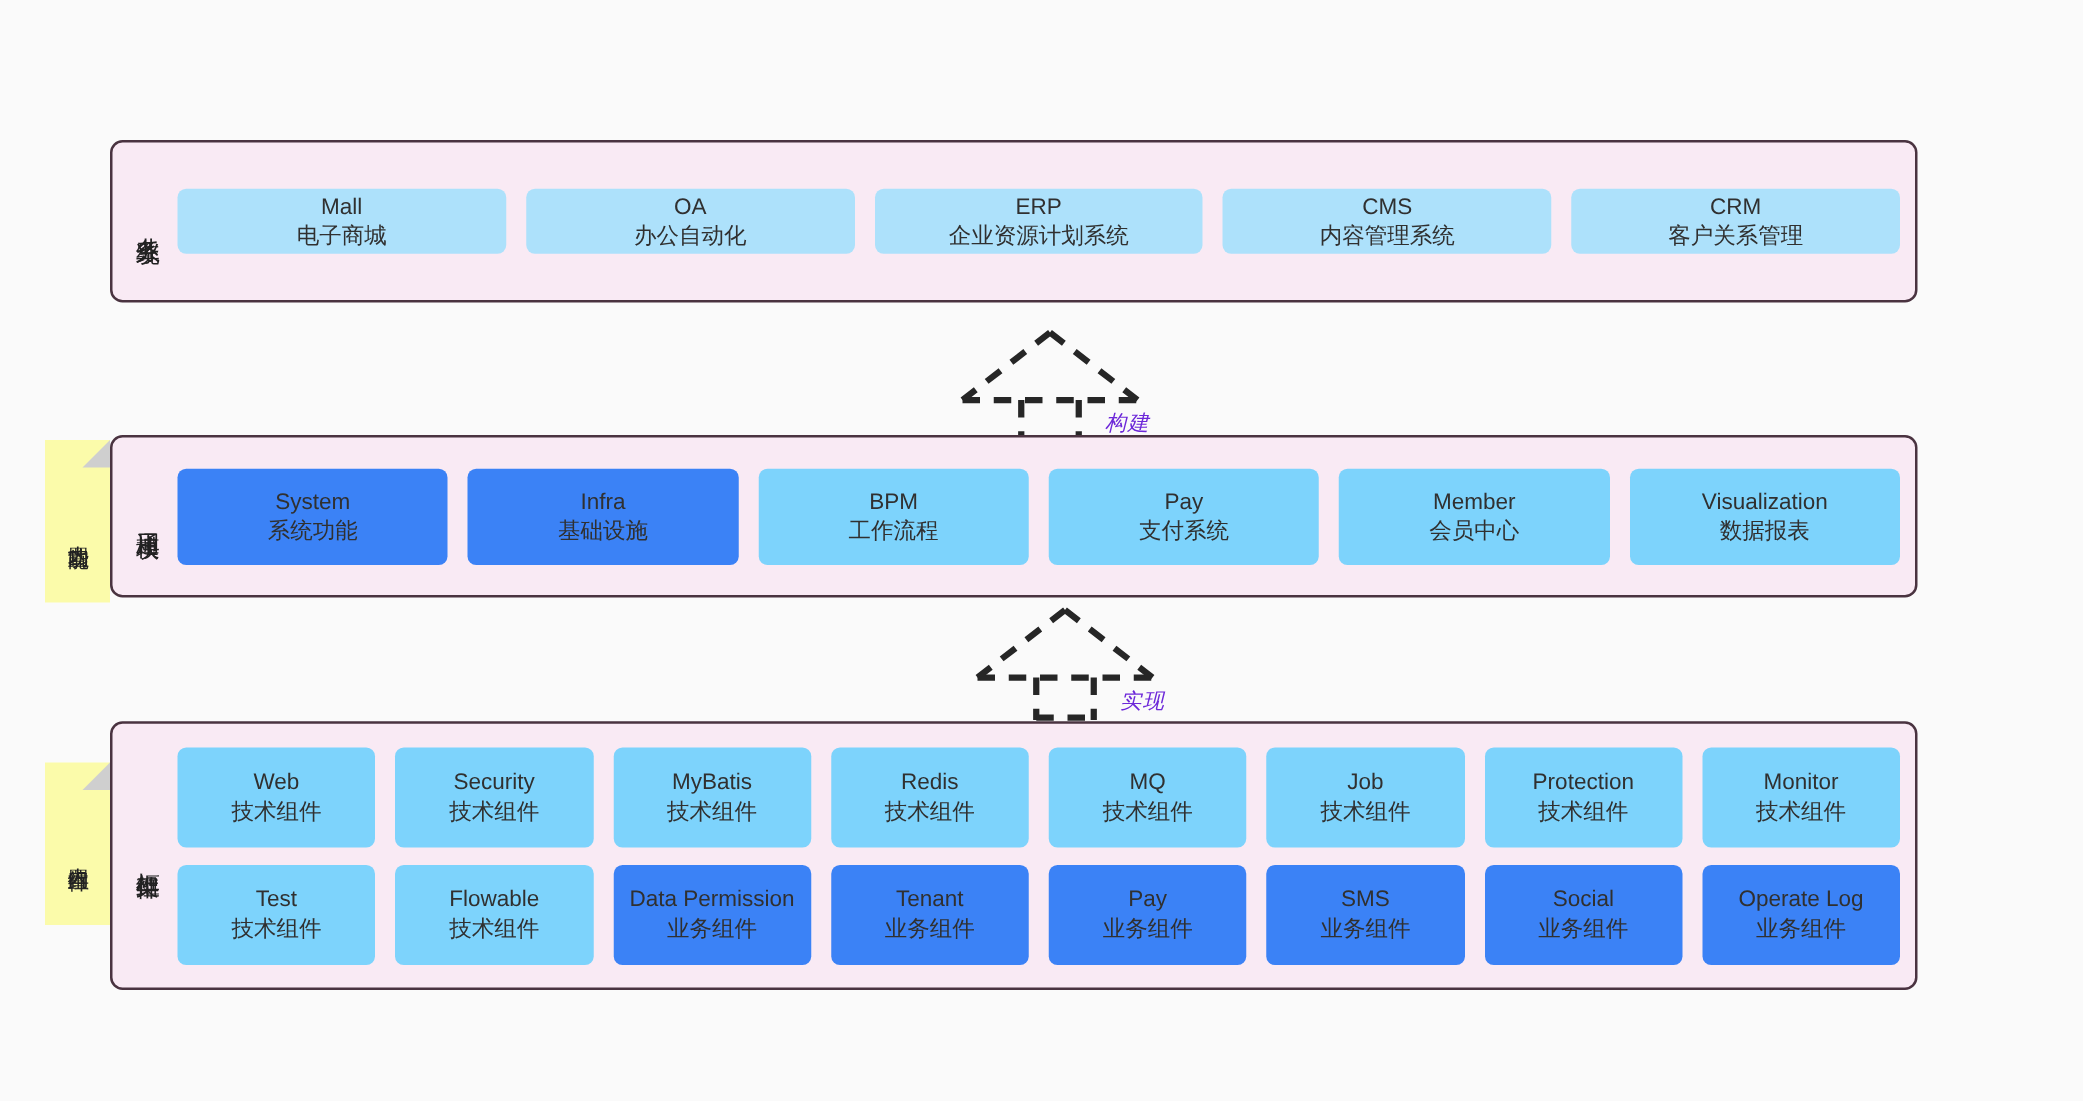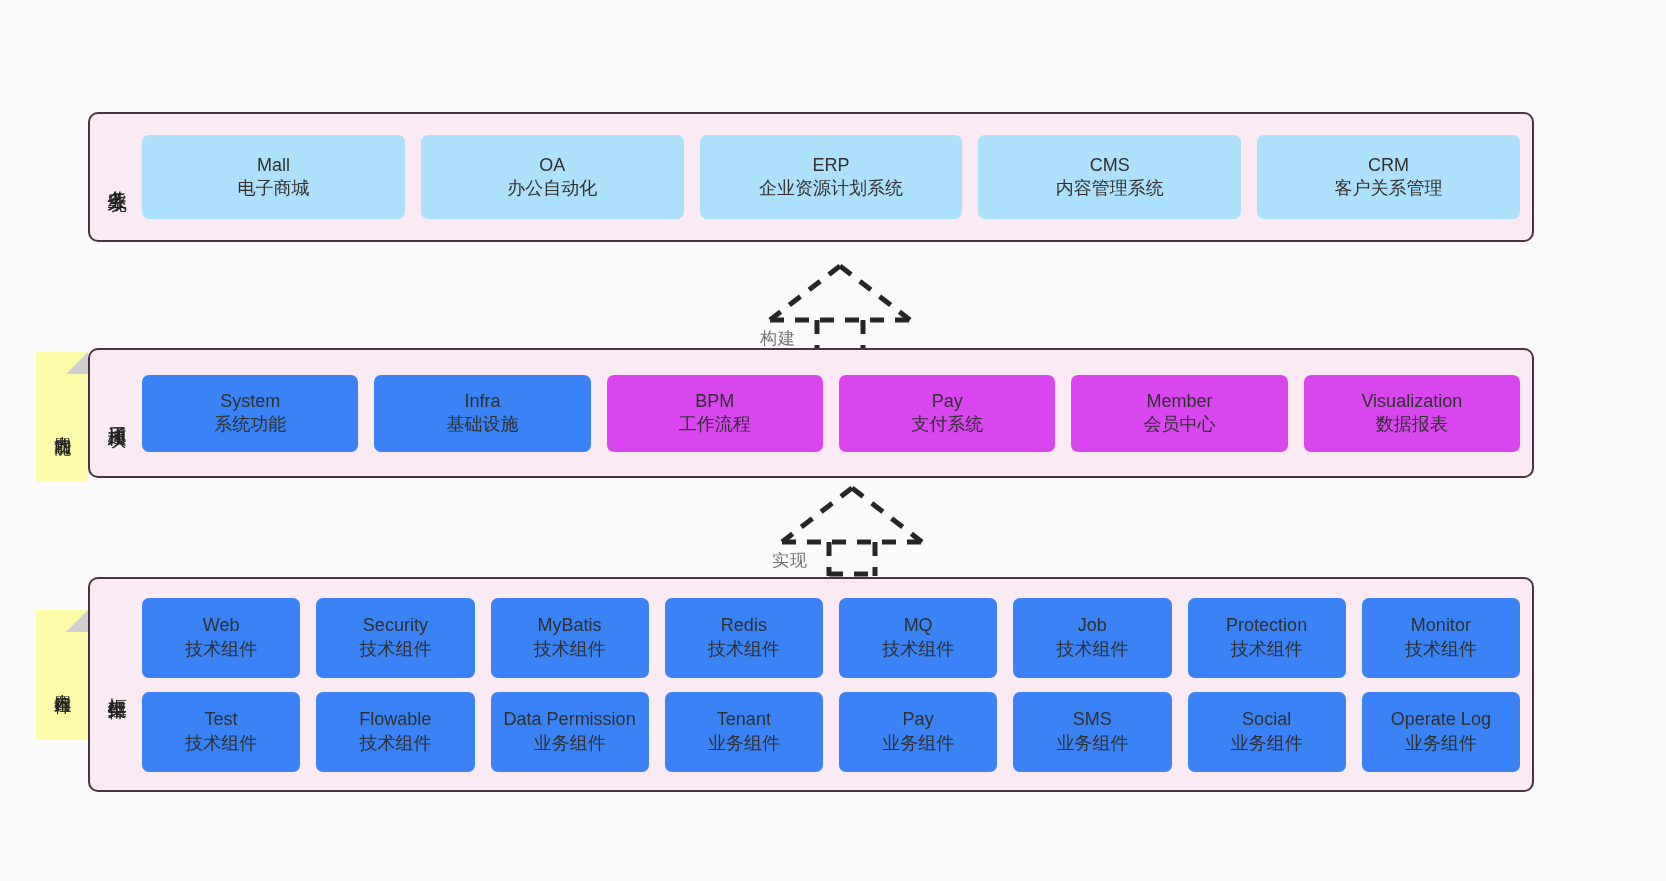--- a/index.html
+++ b/index.html
@@ -81,27 +81,27 @@
     padding: 4px 6px;
     box-sizing: border-box;
     user-select: none;
   }
   .node .n-title { white-space: normal; }
   .node .n-sub   { white-space: nowrap; }
 
   
   .c-blue      { background: #ade1fb; }
   .c-red       { background: #3b82f6; }
-  .c-pink      { background: #d946ef; }
-  .c-green     { background: #3b82f6; }
+  .c-pink      { background: #7dd3fc; }
+  .c-green     { background: #7dd3fc; }
   .c-lightgrn  { background: #3b82f6; }
 
   
   #layer-business  { left: 88px;  top: 112px; width: 1446px; height: 130px; }
-  #layer-business .node { height: 84px; }
+  #layer-business .node { height: 52px; }
 
   #layer-common    { left: 88px;  top: 348px; width: 1446px; height: 130px; }
   #layer-common .node { height: 77px; }
 
   #layer-framework { left: 88px;  top: 577px; width: 1446px; height: 215px; }
   #layer-framework .node { height: 80px; }
 
   
   .sticky {
     position: absolute;
@@ -136,26 +136,27 @@
   .arrow {
     position: absolute;
     width: 160px;
     height: 92px;
   }
   .arrow svg { display: block; overflow: visible; }
   .arrow .arrow-label {
     position: absolute;
     left: 0; right: 0;
     bottom: 4px;
-    text-align: left;
+    text-align: right;
     font-size: 17px;
-    color: #737373;
+    color: #6d28d9;
     background: transparent;
     user-select: none;
     letter-spacing: 1px;
+    font-style: italic;
   }
   #arrow-build     { left: 760px; top: 262px; }
   #arrow-implement { left: 772px; top: 484px; }
 </style>
 </head>
 <body>
 
 <div id="canvas">
 
   <div class="layer" id="layer-business">

